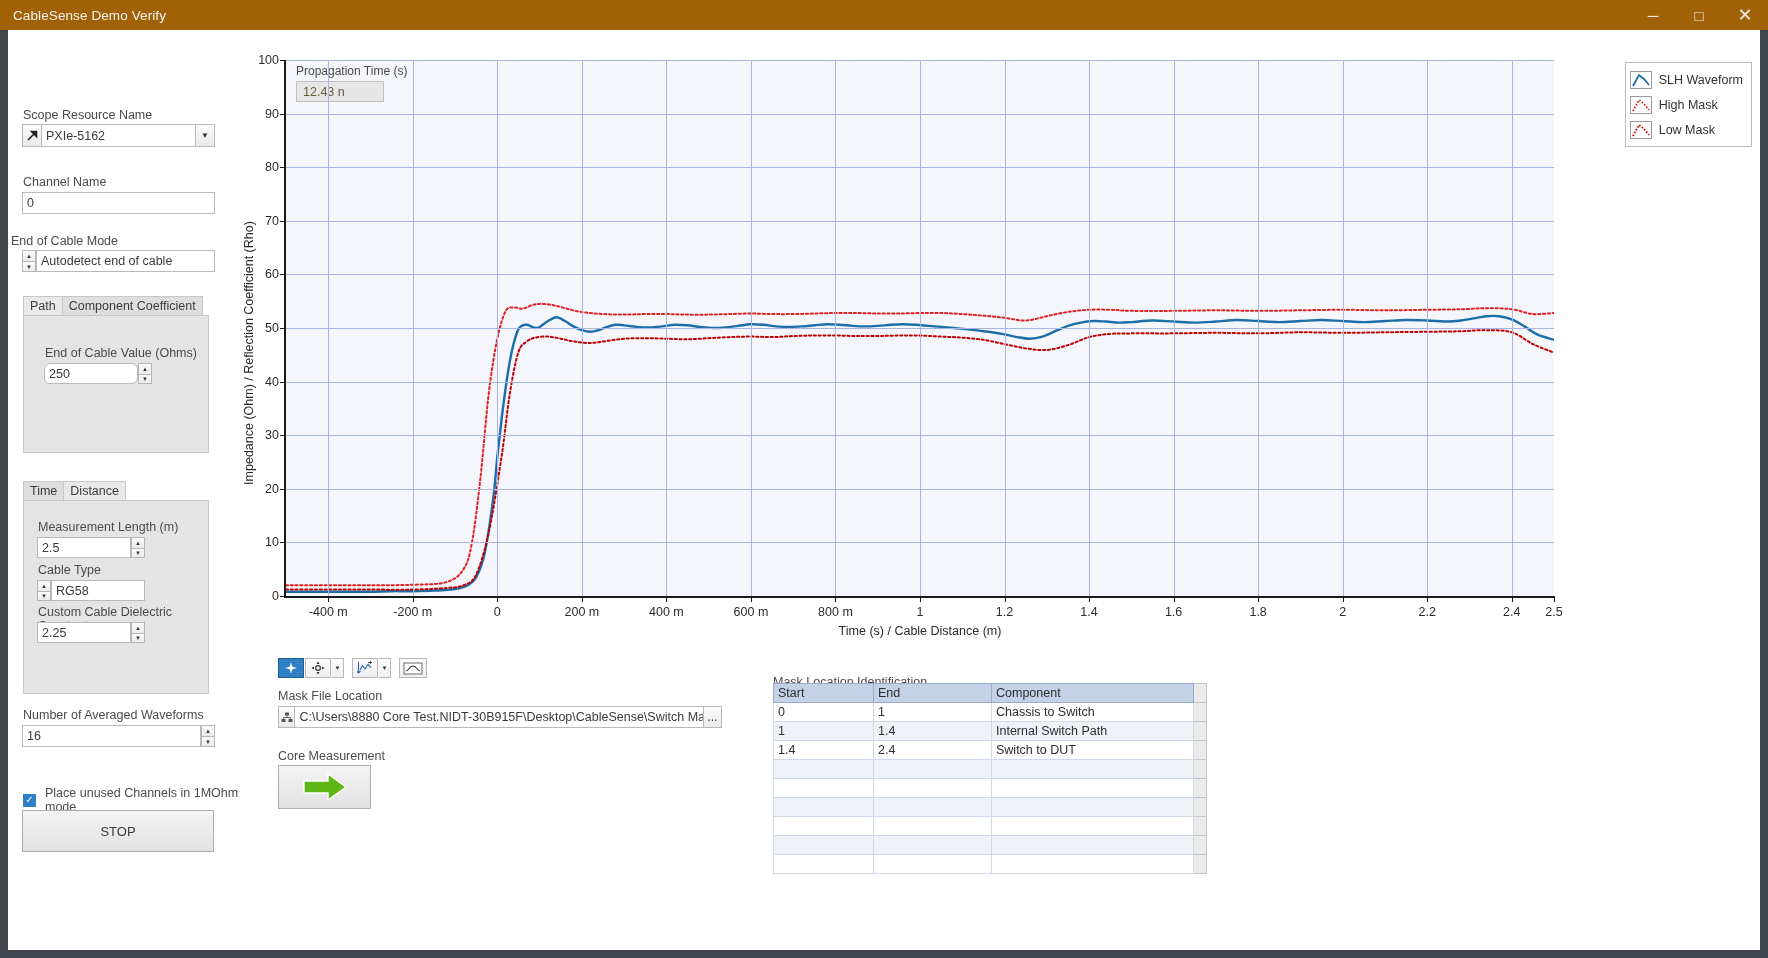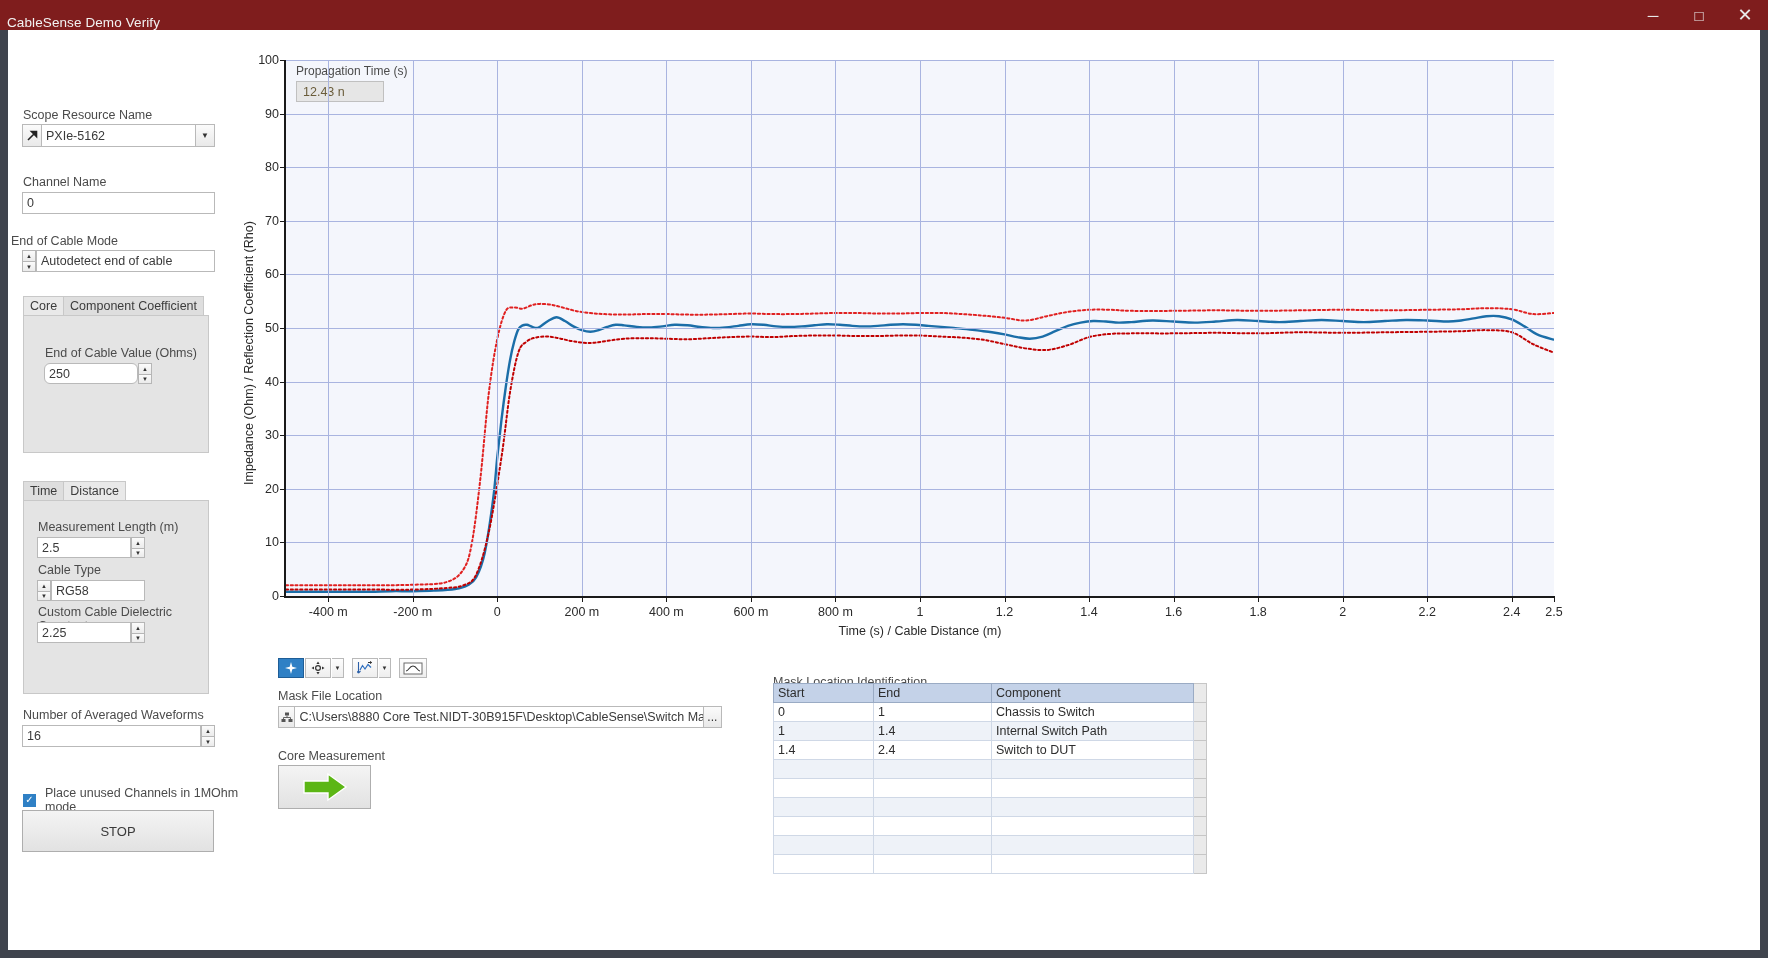--- a/index.html
+++ b/index.html
@@ -11,25 +11,25 @@
     background: #3f444d;
   }
   .window {
     position: absolute; inset: 0;
     background: #3f444d;
     display: flex; flex-direction: column;
   }
   
   .titlebar {
     height: 30px; flex: 0 0 30px;
-    background: #7f1d1d;
-    display: flex; align-items: flex-end;
+    background: #a16207;
+    display: flex; align-items: center;
     color: #f2f2f2;
     font-size: 13.5px;
-    padding-left: 7px;
+    padding-left: 13px;
     user-select: none;
   }
   .titlebar .title { flex: 1 1 auto; letter-spacing: .1px; }
   .winbtn {
     width: 46px; height: 30px;
     display: flex; align-items: center; justify-content: center;
     color: #e8e8e8; font-size: 15px; line-height: 1;
   }
   .winbtn.close { font-size: 18px; }
   
@@ -228,21 +228,21 @@
       <div class="abs" style="left:14px; top:212px; width:193px; display:flex;">
         <div class="spin" style="height:22px;">
           <div class="arrowglyph">▲</div>
           <div class="arrowglyph">▼</div>
         </div>
         <div class="txtbox" style="flex:1 1 auto;height:22px;">Autodetect end of cable</div>
       </div>
 
       <div class="abs" style="left:15px; top:258px; width:186px;">
         <div class="tabs">
-          <div class="tab active">Core</div>
+          <div class="tab active">Path</div>
           <div class="tab">Component Coefficient</div>
         </div>
         <div class="grpbox" style="height:138px; position:relative; margin-top:-1px;">
           <div class="lbl" style="position:absolute;left:21px;top:30px;">End of Cable Value (Ohms)</div>
           <div style="position:absolute;left:20px;top:47px;width:108px;display:flex;">
             <div class="txtbox" style="flex:1 1 auto;border-radius:6px;">250</div>
             <div class="spin">
               <div class="arrowglyph">▲</div>
               <div class="arrowglyph">▼</div>
             </div>
@@ -295,20 +295,46 @@
       </div>
 
       <div class="abs" style="left:15px; top:748px; display:flex; align-items:center;">
         <div class="cbx">✓</div>
         <div class="lbl" style="margin-left:9px;">Place unused Channels in 1MOhm mode</div>
       </div>
 
       <div class="abs bigbtn" style="left:14px; top:772px; width:192px; height:42px;">STOP</div>
     </div>
 
+    <div id="legend">
+      <div class="legrow">
+        <div class="legswatch">
+          <svg width="20" height="16" viewBox="0 0 20 16">
+              <polyline points="2,14 8,3 13,7 18,13" fill="none" stroke="#1b6ea8" stroke-width="1.8"></polyline>
+            </svg>
+        </div>
+        <div class="legtext">SLH Waveform</div>
+      </div>
+      <div class="legrow">
+        <div class="legswatch">
+          <svg width="20" height="16" viewBox="0 0 20 16">
+              <polyline points="2,14 8,3 13,7 18,13" fill="none" stroke="#e02020" stroke-width="1.8" stroke-dasharray="1.6 1.6"></polyline>
+            </svg>
+        </div>
+        <div class="legtext">High Mask</div>
+      </div>
+      <div class="legrow">
+        <div class="legswatch">
+          <svg width="20" height="16" viewBox="0 0 20 16">
+              <polyline points="2,14 8,3 13,7 18,13" fill="none" stroke="#c00000" stroke-width="1.8" stroke-dasharray="1.6 1.6"></polyline>
+            </svg>
+        </div>
+        <div class="legtext">Low Mask</div>
+      </div>
+    </div>
 
     <div id="chartwrap">
       <div class="ylabel">
         <span>Impedance (Ohm) / Reflection Coefficient (Rho)</span>
       </div>
       <div class="plotarea" id="plot">
         <svg id="plotsvg" width="100%" height="100%" preserveAspectRatio="none" viewBox="0 0 1000 500">
             <path d="M0.00,496.00 C2.78,496.00 11.11,496.00 16.67,496.00 C22.22,496.00 27.78,496.00 33.33,496.00 C38.89,496.00 44.44,496.00 50.00,496.00 C55.56,496.00 61.11,496.08 66.67,496.00 C72.22,495.92 77.78,495.58 83.33,495.50 C88.89,495.42 94.44,495.58 100.00,495.50 C105.56,495.42 111.11,495.33 116.67,495.00 C122.22,494.67 128.89,494.33 133.33,493.50 C137.78,492.67 140.56,491.83 143.33,490.00 C146.11,488.17 147.78,487.50 150.00,482.50 C152.22,477.50 154.44,472.08 156.67,460.00 C158.89,447.92 161.67,425.00 163.33,410.00 C165.00,395.00 165.56,382.50 166.67,370.00 C167.78,357.50 168.89,345.83 170.00,335.00 C171.11,324.17 172.22,314.17 173.33,305.00 C174.44,295.83 175.56,287.08 176.67,280.00 C177.78,272.92 178.89,267.33 180.00,262.50 C181.11,257.67 182.22,253.50 183.33,251.00 C184.44,248.50 185.56,248.17 186.67,247.50 C187.78,246.83 188.89,246.83 190.00,247.00 C191.11,247.17 192.22,248.00 193.33,248.50 C194.44,249.00 195.56,249.92 196.67,250.00 C197.78,250.08 198.33,250.08 200.00,249.00 C201.67,247.92 204.44,245.00 206.67,243.50 C208.89,242.00 211.11,240.00 213.33,240.00 C215.56,240.00 217.78,242.08 220.00,243.50 C222.22,244.92 224.44,247.08 226.67,248.50 C228.89,249.92 231.11,251.17 233.33,252.00 C235.56,252.83 237.78,253.50 240.00,253.50 C242.22,253.50 244.44,252.75 246.67,252.00 C248.89,251.25 251.11,249.83 253.33,249.00 C255.56,248.17 257.78,247.25 260.00,247.00 C262.22,246.75 263.89,247.17 266.67,247.50 C269.44,247.83 273.33,248.67 276.67,249.00 C280.00,249.33 283.33,249.58 286.67,249.50 C290.00,249.42 293.33,248.92 296.67,248.50 C300.00,248.08 303.33,247.17 306.67,247.00 C310.00,246.83 313.33,247.17 316.67,247.50 C320.00,247.83 323.33,248.58 326.67,249.00 C330.00,249.42 333.33,249.92 336.67,250.00 C340.00,250.08 343.33,249.83 346.67,249.50 C350.00,249.17 353.33,248.50 356.67,248.00 C360.00,247.50 363.33,246.67 366.67,246.50 C370.00,246.33 373.33,246.67 376.67,247.00 C380.00,247.33 383.33,248.17 386.67,248.50 C390.00,248.83 393.33,249.00 396.67,249.00 C400.00,249.00 403.33,248.75 406.67,248.50 C410.00,248.25 413.33,247.83 416.67,247.50 C420.00,247.17 423.33,246.58 426.67,246.50 C430.00,246.42 433.33,246.75 436.67,247.00 C440.00,247.25 443.33,247.75 446.67,248.00 C450.00,248.25 453.33,248.50 456.67,248.50 C460.00,248.50 463.33,248.25 466.67,248.00 C470.00,247.75 473.33,247.25 476.67,247.00 C480.00,246.75 483.33,246.50 486.67,246.50 C490.00,246.50 493.33,246.75 496.67,247.00 C500.00,247.25 503.33,247.67 506.67,248.00 C510.00,248.33 513.33,248.67 516.67,249.00 C520.00,249.33 523.33,249.67 526.67,250.00 C530.00,250.33 533.33,250.58 536.67,251.00 C540.00,251.42 543.33,252.00 546.67,252.50 C550.00,253.00 553.33,253.42 556.67,254.00 C560.00,254.58 563.33,255.25 566.67,256.00 C570.00,256.75 573.33,257.83 576.67,258.50 C580.00,259.17 583.33,260.08 586.67,260.00 C590.00,259.92 593.33,259.17 596.67,258.00 C600.00,256.83 603.33,254.67 606.67,253.00 C610.00,251.33 613.33,249.33 616.67,248.00 C620.00,246.67 623.33,245.75 626.67,245.00 C630.00,244.25 633.33,243.67 636.67,243.50 C640.00,243.33 643.33,243.75 646.67,244.00 C650.00,244.25 653.33,244.92 656.67,245.00 C660.00,245.08 662.22,244.83 666.67,244.50 C671.11,244.17 677.78,243.08 683.33,243.00 C688.89,242.92 694.44,243.67 700.00,244.00 C705.56,244.33 711.11,245.00 716.67,245.00 C722.22,245.00 727.78,244.42 733.33,244.00 C738.89,243.58 744.44,242.58 750.00,242.50 C755.56,242.42 761.11,243.17 766.67,243.50 C772.22,243.83 777.78,244.50 783.33,244.50 C788.89,244.50 794.44,243.83 800.00,243.50 C805.56,243.17 811.11,242.50 816.67,242.50 C822.22,242.50 827.78,243.17 833.33,243.50 C838.89,243.83 844.44,244.50 850.00,244.50 C855.56,244.50 861.11,243.83 866.67,243.50 C872.22,243.17 877.78,242.58 883.33,242.50 C888.89,242.42 894.44,242.75 900.00,243.00 C905.56,243.25 912.22,244.00 916.67,244.00 C921.11,244.00 923.33,243.50 926.67,243.00 C930.00,242.50 933.33,241.67 936.67,241.00 C940.00,240.33 943.33,239.33 946.67,239.00 C950.00,238.67 953.33,238.50 956.67,239.00 C960.00,239.50 963.33,240.42 966.67,242.00 C970.00,243.58 973.33,246.17 976.67,248.50 C980.00,250.83 982.78,253.92 986.67,256.00 C990.56,258.08 997.78,260.17 1000.00,261.00" fill="none" stroke="#1b6ea8" vector-effect="non-scaling-stroke" stroke-width="2.4" stroke-linejoin="round"></path>
             <path d="M0.00,490.00 C5.56,490.00 22.22,490.00 33.33,490.00 C44.44,490.00 55.56,490.08 66.67,490.00 C77.78,489.92 90.00,490.00 100.00,489.50 C110.00,489.00 120.00,489.42 126.67,487.00 C133.33,484.58 136.67,481.17 140.00,475.00 C143.33,468.83 144.44,464.17 146.67,450.00 C148.89,435.83 151.11,413.33 153.33,390.00 C155.56,366.67 157.78,331.67 160.00,310.00 C162.22,288.33 164.44,272.67 166.67,260.00 C168.89,247.33 171.11,238.83 173.33,234.00 C175.56,229.17 177.78,231.33 180.00,231.00 C182.22,230.67 184.44,232.33 186.67,232.00 C188.89,231.67 191.11,229.75 193.33,229.00 C195.56,228.25 197.22,227.58 200.00,227.50 C202.78,227.42 206.67,227.83 210.00,228.50 C213.33,229.17 216.67,230.50 220.00,231.50 C223.33,232.50 226.67,233.75 230.00,234.50 C233.33,235.25 236.67,235.58 240.00,236.00 C243.33,236.42 245.56,236.75 250.00,237.00 C254.44,237.25 261.11,237.50 266.67,237.50 C272.22,237.50 277.78,237.08 283.33,237.00 C288.89,236.92 294.44,236.92 300.00,237.00 C305.56,237.08 311.11,237.42 316.67,237.50 C322.22,237.58 327.78,237.58 333.33,237.50 C338.89,237.42 344.44,237.17 350.00,237.00 C355.56,236.83 361.11,236.50 366.67,236.50 C372.22,236.50 377.78,236.92 383.33,237.00 C388.89,237.08 394.44,237.08 400.00,237.00 C405.56,236.92 411.11,236.67 416.67,236.50 C422.22,236.33 427.78,236.08 433.33,236.00 C438.89,235.92 444.44,235.92 450.00,236.00 C455.56,236.08 461.11,236.42 466.67,236.50 C472.22,236.58 477.78,236.58 483.33,236.50 C488.89,236.42 494.44,236.08 500.00,236.00 C505.56,235.92 511.11,235.83 516.67,236.00 C522.22,236.17 527.78,236.58 533.33,237.00 C538.89,237.42 544.44,237.92 550.00,238.50 C555.56,239.08 561.11,239.75 566.67,240.50 C572.22,241.25 577.78,243.25 583.33,243.00 C588.89,242.75 594.44,240.33 600.00,239.00 C605.56,237.67 611.11,236.00 616.67,235.00 C622.22,234.00 627.78,233.33 633.33,233.00 C638.89,232.67 644.44,232.83 650.00,233.00 C655.56,233.17 658.33,233.83 666.67,234.00 C675.00,234.17 688.89,234.08 700.00,234.00 C711.11,233.92 722.22,233.50 733.33,233.50 C744.44,233.50 755.56,234.00 766.67,234.00 C777.78,234.00 788.89,233.67 800.00,233.50 C811.11,233.33 822.22,233.00 833.33,233.00 C844.44,233.00 855.56,233.50 866.67,233.50 C877.78,233.50 890.00,233.17 900.00,233.00 C910.00,232.83 918.89,232.75 926.67,232.50 C934.44,232.25 940.00,231.50 946.67,231.50 C953.33,231.50 960.56,231.58 966.67,232.50 C972.78,233.42 977.78,236.42 983.33,237.00 C988.89,237.58 997.22,236.17 1000.00,236.00" fill="none" stroke="#e02020" vector-effect="non-scaling-stroke" stroke-width="2" stroke-dasharray="2.2 2.6" stroke-linecap="round"></path>
             <path d="M0.00,494.00 C5.56,494.00 22.22,494.00 33.33,494.00 C44.44,494.00 55.56,494.00 66.67,494.00 C77.78,494.00 90.00,494.25 100.00,494.00 C110.00,493.75 120.00,493.17 126.67,492.50 C133.33,491.83 136.11,492.08 140.00,490.00 C143.89,487.92 146.67,488.33 150.00,480.00 C153.33,471.67 156.67,458.33 160.00,440.00 C163.33,421.67 167.22,391.67 170.00,370.00 C172.78,348.33 174.44,326.25 176.67,310.00 C178.89,293.75 181.11,280.42 183.33,272.50 C185.56,264.58 187.78,264.75 190.00,262.50 C192.22,260.25 193.89,259.75 196.67,259.00 C199.44,258.25 203.33,257.83 206.67,258.00 C210.00,258.17 213.33,259.25 216.67,260.00 C220.00,260.75 222.78,261.83 226.67,262.50 C230.56,263.17 235.56,264.08 240.00,264.00 C244.44,263.92 248.89,262.67 253.33,262.00 C257.78,261.33 261.67,260.42 266.67,260.00 C271.67,259.58 277.78,259.50 283.33,259.50 C288.89,259.50 294.44,259.83 300.00,260.00 C305.56,260.17 311.11,260.58 316.67,260.50 C322.22,260.42 327.78,259.83 333.33,259.50 C338.89,259.17 344.44,258.75 350.00,258.50 C355.56,258.25 361.11,258.00 366.67,258.00 C372.22,258.00 377.78,258.58 383.33,258.50 C388.89,258.42 394.44,257.75 400.00,257.50 C405.56,257.25 411.11,257.08 416.67,257.00 C422.22,256.92 427.78,256.92 433.33,257.00 C438.89,257.08 444.44,257.42 450.00,257.50 C455.56,257.58 461.11,257.58 466.67,257.50 C472.22,257.42 477.78,257.08 483.33,257.00 C488.89,256.92 494.44,256.83 500.00,257.00 C505.56,257.17 511.11,257.67 516.67,258.00 C522.22,258.33 527.78,258.50 533.33,259.00 C538.89,259.50 544.44,260.00 550.00,261.00 C555.56,262.00 561.11,263.67 566.67,265.00 C572.22,266.33 577.78,268.08 583.33,269.00 C588.89,269.92 594.44,271.00 600.00,270.50 C605.56,270.00 611.11,268.00 616.67,266.00 C622.22,264.00 627.78,260.25 633.33,258.50 C638.89,256.75 644.44,256.08 650.00,255.50 C655.56,254.92 658.33,255.08 666.67,255.00 C675.00,254.92 688.89,255.08 700.00,255.00 C711.11,254.92 722.22,254.50 733.33,254.50 C744.44,254.50 755.56,255.08 766.67,255.00 C777.78,254.92 788.89,254.08 800.00,254.00 C811.11,253.92 822.22,254.50 833.33,254.50 C844.44,254.50 855.56,254.17 866.67,254.00 C877.78,253.83 890.00,253.67 900.00,253.50 C910.00,253.33 918.89,253.25 926.67,253.00 C934.44,252.75 940.00,251.83 946.67,252.00 C953.33,252.17 960.56,251.83 966.67,254.00 C972.78,256.17 977.78,261.83 983.33,265.00 C988.89,268.17 997.22,271.67 1000.00,273.00" fill="none" stroke="#c00000" vector-effect="non-scaling-stroke" stroke-width="2" stroke-dasharray="2.2 2.6" stroke-linecap="round"></path>

